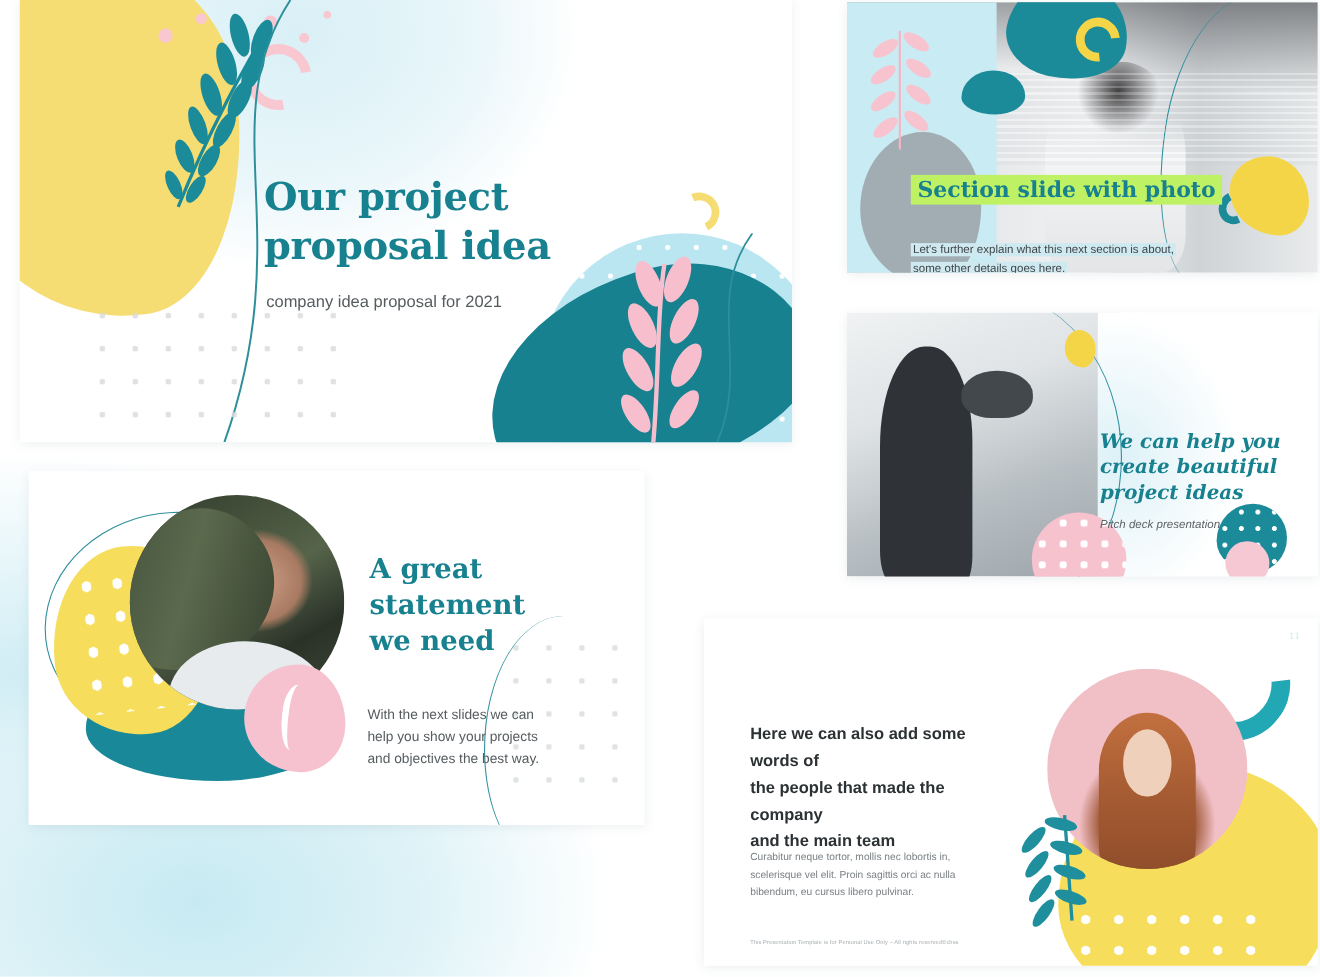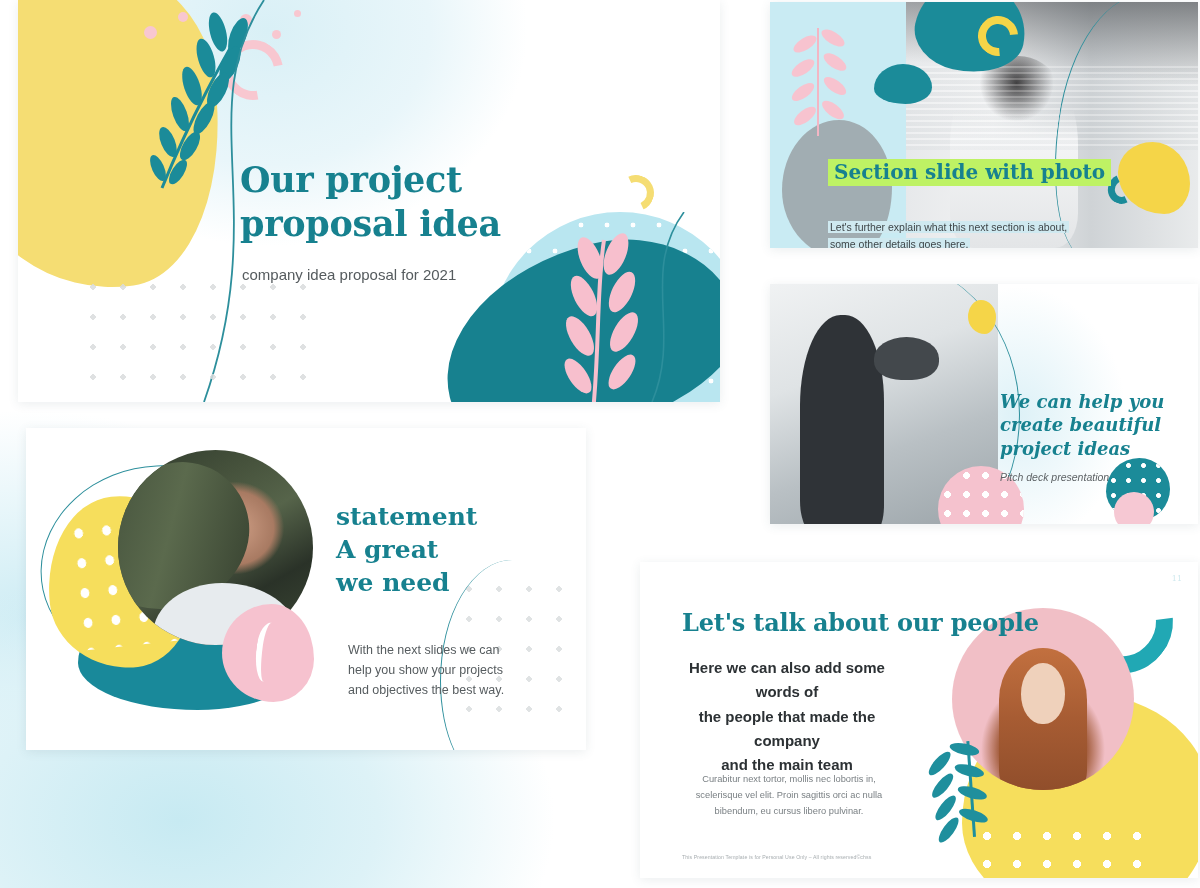--- a/index.html
+++ b/index.html
@@ -281,26 +281,26 @@
     content:""; position:absolute; left:34px; top:18px; width:14px; height:60px;
     border-left:6px solid #ffffff; border-radius:60% 0 0 60%/40% 0 0 60%;
     transform: rotate(8deg);
   }
   .s4-title{
     position:absolute; left:310px; top:72px; width:216px;
     font-family:"DejaVu Serif", serif; font-weight:700;
     font-size:25px; line-height:1.32; color:#17818f;
   }
   .s4-sub{
-    position:absolute; left:322px; top:212px; width:190px;
+    position:absolute; left:308px; top:212px; width:190px;
     font-size:12.5px; line-height:1.6; color:#565c5f;
   }
 
   
-  #slide5 { left: 640px; top: 562px; width: 558px; height: 316px; text-align: center; }
+  #slide5 { left: 640px; top: 562px; width: 558px; height: 316px; }
   .s5-title{
     position:absolute; left:42px; top:46px;
     font-family:"DejaVu Serif", serif; font-weight:700;
     font-size:24px; color:#17818f; letter-spacing:-0.2px;
   }
   .s5-lead{
     position:absolute; left:42px; top:94px; width:210px;
     font-size:15px; font-weight:700; line-height:1.62; color:#2c3134;
   }
   .s5-p1{
@@ -479,22 +479,22 @@
   <div class="slide" id="slide4">
     <div class="s4-greydots"></div>
     <div class="s4-curve"></div>
     <div class="s4-ring"></div>
     <div class="s4-tealblob"></div>
     <div class="s4-yellow"></div>
     <div class="s4-photo"></div>
     <div class="s4-pinksquig"></div>
 
     <div class="s4-title">
+      <div>A great</div>
       <div>statement</div>
-      <div>A great</div>
       <div>we need</div>
     </div>
     <div class="s4-sub">
       <div>With the next slides we can</div>
       <div>help you show your projects</div>
       <div>and objectives the best way.</div>
     </div>
   </div>
 
   <div class="slide" id="slide5">
@@ -507,23 +507,22 @@
       <i style="left:22px; top:12px; transform:rotate(-30deg);"></i>
       <i style="left:48px; top:28px; transform:rotate(32deg);"></i>
       <i style="left:18px; top:34px; transform:rotate(-32deg);"></i>
       <i style="left:44px; top:50px; transform:rotate(34deg);"></i>
       <i style="left:14px; top:56px; transform:rotate(-34deg);"></i>
       <i style="left:38px; top:72px; transform:rotate(36deg);"></i>
       <i style="left:10px; top:78px; transform:rotate(-36deg);"></i>
     </div>
 
     <div class="s5-pagenum">11</div>
-    <div class="s5-title">Let's talk about our people</div>
     <div class="s5-lead">
       <div>Here we can also add some words of</div>
       <div>the people that made the company</div>
       <div>and the main team</div>
     </div>
-    <div class="s5-p2">Curabitur next tortor, mollis nec lobortis in, scelerisque vel elit. Proin sagittis orci ac nulla bibendum, eu cursus libero pulvinar.</div>
+    <div class="s5-p2">Curabitur neque tortor, mollis nec lobortis in, scelerisque vel elit. Proin sagittis orci ac nulla bibendum, eu cursus libero pulvinar.</div>
     <div class="s5-footer">This Presentation Template is for Personal Use Only – All rights reserved©chss</div>
   </div>
 
 </div>
 
 </body></html>

